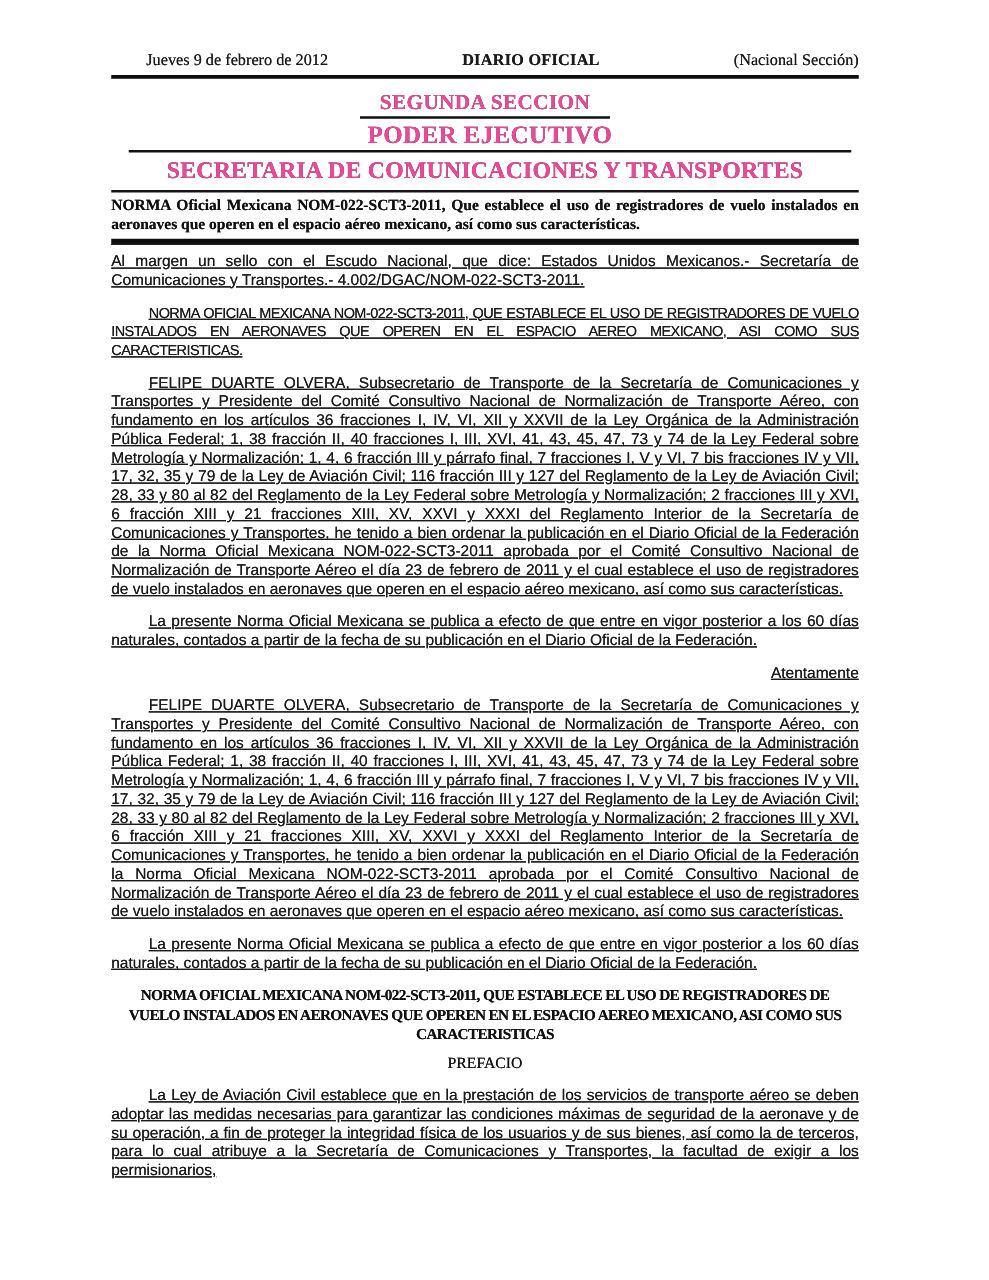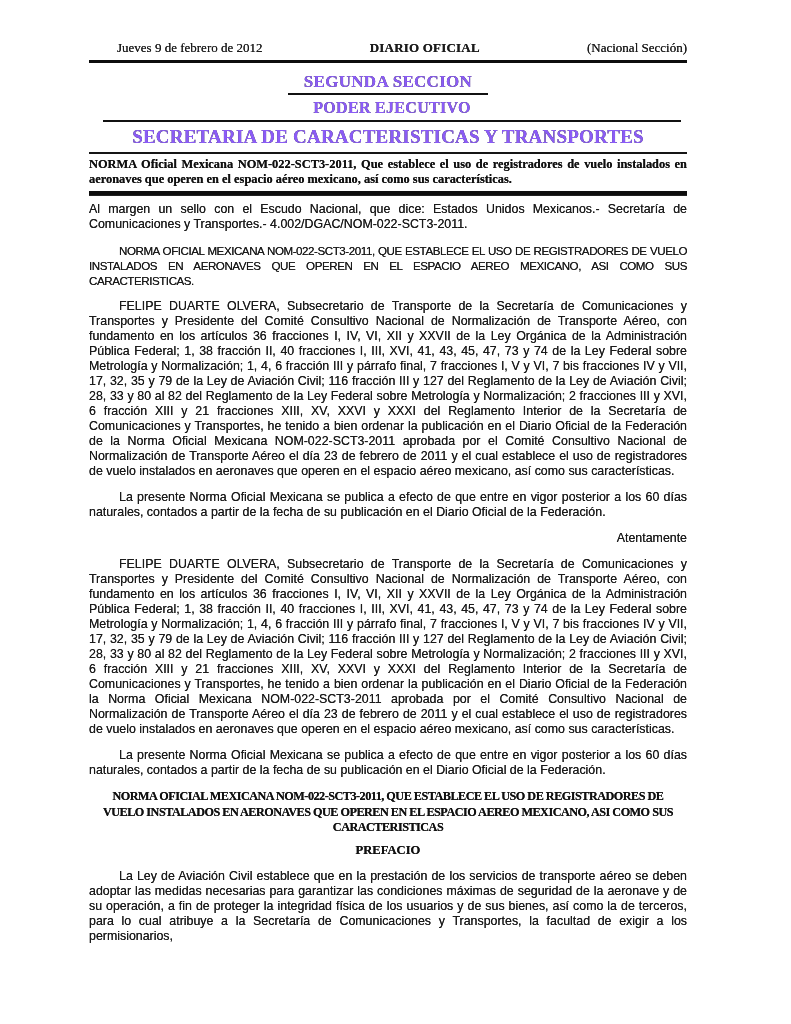--- a/index.html
+++ b/index.html
@@ -16,75 +16,75 @@
   
   .doc-header {
     display: flex; justify-content: space-between; align-items: baseline;
     font-family: "Liberation Serif", serif;
     font-size: 13px; line-height: 15px;
   }
   .doc-header .date { margin-left: 28px; }
   .doc-header .pub  { font-weight: bold; letter-spacing: 0.2px; }
   .header-rule { height: 3px; background: #0d0d0d; margin-top: 5px; }
   
-  .mast { text-align: center; font-family: "Liberation Serif", serif; font-weight: bold; color: #8b5cf6; }
+  .mast { text-align: center; font-family: "Liberation Serif", serif; font-weight: bold; color: #ec4899; }
   .h-segunda {
     display: inline-block; font-size: 17px; line-height: 20px;
     padding: 0 16px 1px 16px; border-bottom: 2px solid #111;
     margin-top: 9px; letter-spacing: 0.3px;
   }
   .h-poder {
-    font-size: 16px; line-height: 20px; margin-top: 3px;
+    font-size: 20px; line-height: 20px; margin-top: 3px;
     border-bottom: 2px solid #111; padding-bottom: 2px;
     margin-left: 14px; margin-right: 6px; letter-spacing: 0.3px;
   }
   .h-secretaria { font-size: 19px; line-height: 23px; margin-top: 3px; letter-spacing: 0.2px; }
   
   .thin-rule { height: 1.5px; background: #151515; margin-top: 4px; }
   .thick-rule { margin-top: 2px; height: 4px; border-bottom: 1.5px solid #222; background: #0d0d0d; box-shadow: 0 5.5px 0 -4px #0d0d0d; }
   
   .subject {
     font-family: "Liberation Serif", serif; font-weight: bold;
     font-size: 12.4px; line-height: 15.5px; text-align: justify;
     margin: 3px 0 3px 0; color: #111;
   }
   p.body {
     font-size: 12.4px; line-height: 15px; text-align: justify;
-    margin: 11px 0 0 0; text-indent: 30px;
+    margin: 11px 0 0 0; text-indent: 30px; text-decoration: underline;
   }
   p.flush { text-indent: 0; }
   p.caps { text-transform: none; font-size: 11.6px; letter-spacing: -0.45px; line-height: 15.2px; }
   p.plain { text-align: right; }
   .bold-name { font-weight: bold; }
   .center-head {
     font-family: "Liberation Serif", serif; font-weight: bold;
     font-size: 12.2px; line-height: 15.5px; letter-spacing: -0.5px;
     text-align: center; margin: 11px 6px 0 6px; color: #111;
   }
   .prefacio {
-    font-family: "Liberation Serif", serif; font-weight: bold;
+    font-family: "Liberation Serif", serif; font-weight: normal;
     font-size: 12.6px; text-align: center; margin-top: 7px; color: #111;
   }
 </style>
 </head>
 <body>
 
 <div class="page">
 
   <div class="doc-header">
     <span class="date">Jueves 9 de febrero de 2012</span>
     <span class="pub">DIARIO OFICIAL</span>
     <span class="sec">(Nacional Sección)</span>
   </div>
   <div class="header-rule"></div>
 
   <div class="mast">
     <div><span class="h-segunda">SEGUNDA SECCION</span></div>
     <div class="h-poder">PODER EJECUTIVO</div>
-    <div class="h-secretaria">SECRETARIA DE CARACTERISTICAS Y TRANSPORTES</div>
+    <div class="h-secretaria">SECRETARIA DE COMUNICACIONES Y TRANSPORTES</div>
   </div>
 
   <div class="thin-rule"></div>
   <p class="subject">NORMA Oficial Mexicana NOM-022-SCT3-2011, Que establece el uso de registradores de vuelo instalados en aeronaves que operen en el espacio aéreo mexicano, así como sus características.</p>
   <div class="thick-rule"></div>
 
   <p class="body flush" style="margin-top:6px;">Al margen un sello con el Escudo Nacional, que dice: Estados Unidos Mexicanos.- Secretaría de Comunicaciones y Transportes.- 4.002/DGAC/NOM-022-SCT3-2011.</p>
 
   <p class="body caps">NORMA OFICIAL MEXICANA NOM-022-SCT3-2011, QUE ESTABLECE EL USO DE REGISTRADORES DE VUELO INSTALADOS EN AERONAVES QUE OPEREN EN EL ESPACIO AEREO MEXICANO, ASI COMO SUS CARACTERISTICAS.</p>
 

